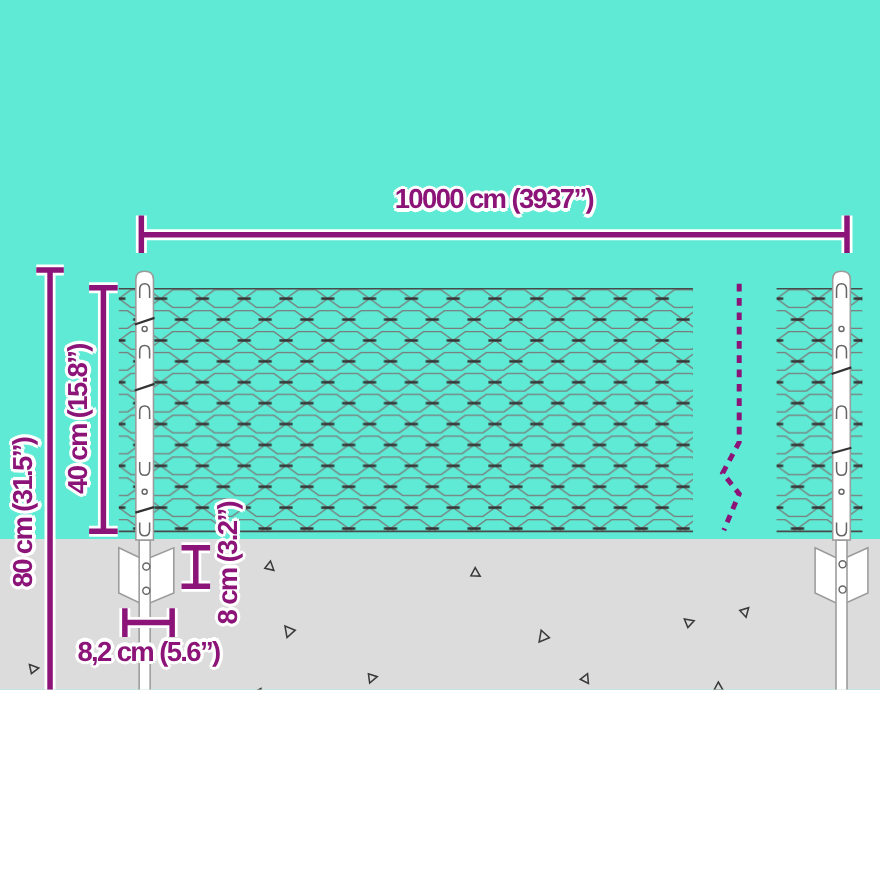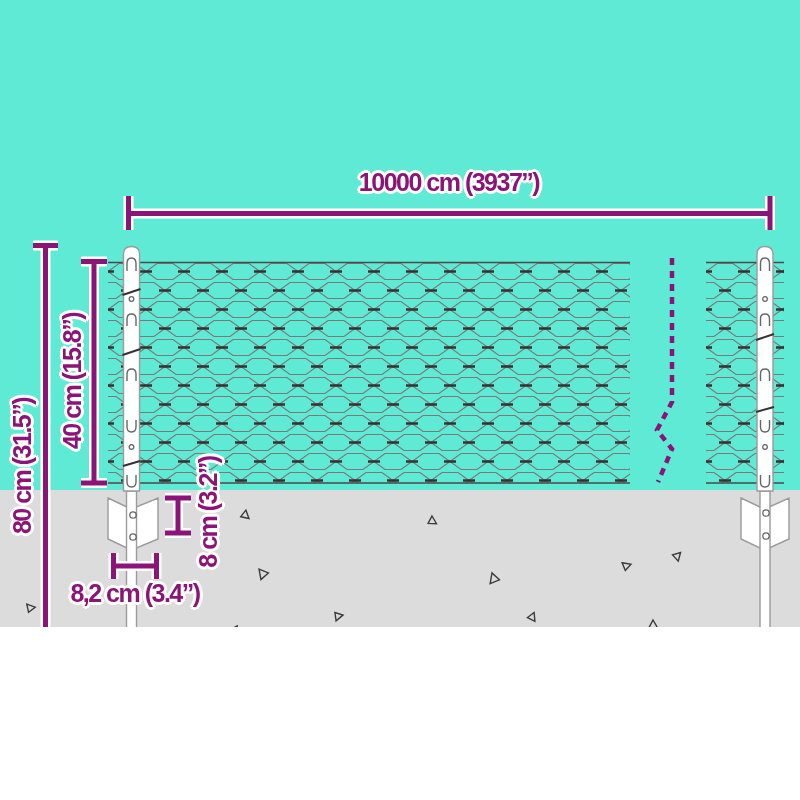--- a/index.html
+++ b/index.html
@@ -161,15 +161,15 @@
   </svg>
 
   <div class="dim-label" style="left:449px;top:182px">10000 cm (3937”)</div>
 
   <div class="dim-label vertical" style="left:22px;top:466px">80 cm (31.5”)</div>
 
   <div class="dim-label vertical" style="left:72px;top:381px">40 cm (15.8”)</div>
 
   <div class="dim-label vertical" style="left:208px;top:512px">8 cm (3.2”)</div>
 
-  <div class="dim-label" style="left:135px;top:593px">8,2 cm (3.4”)</div>
+  <div class="dim-label" style="left:135px;top:593px">8,2 cm (5.6”)</div>
 
 </div>
 
 </body></html>

